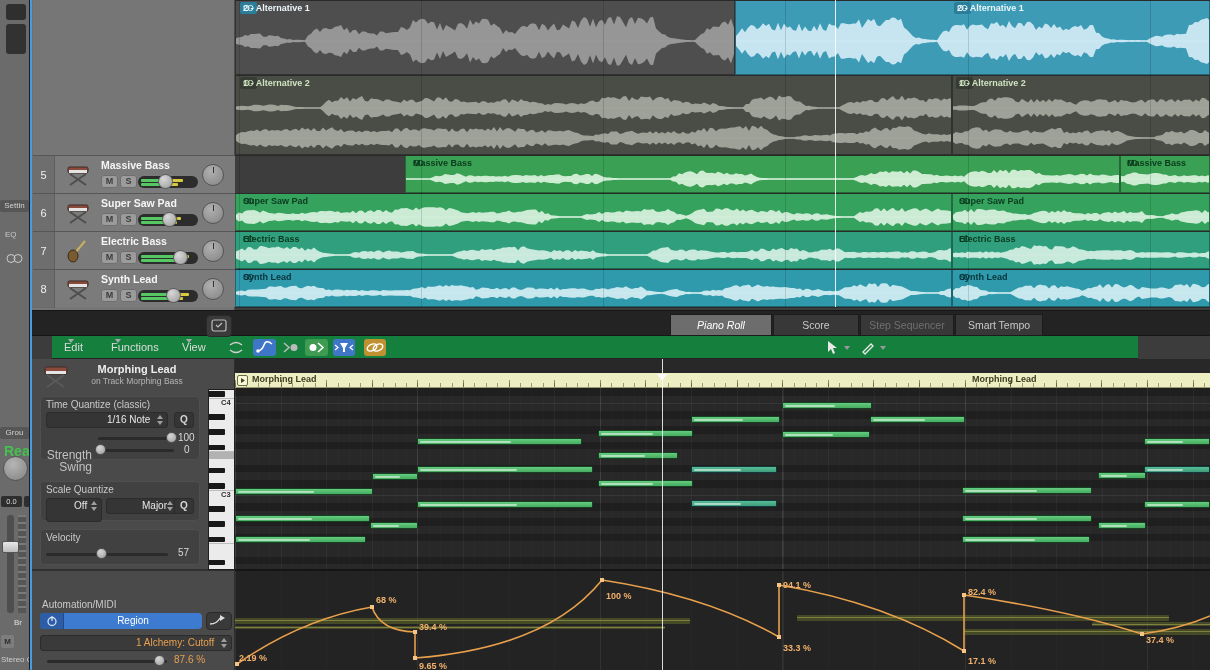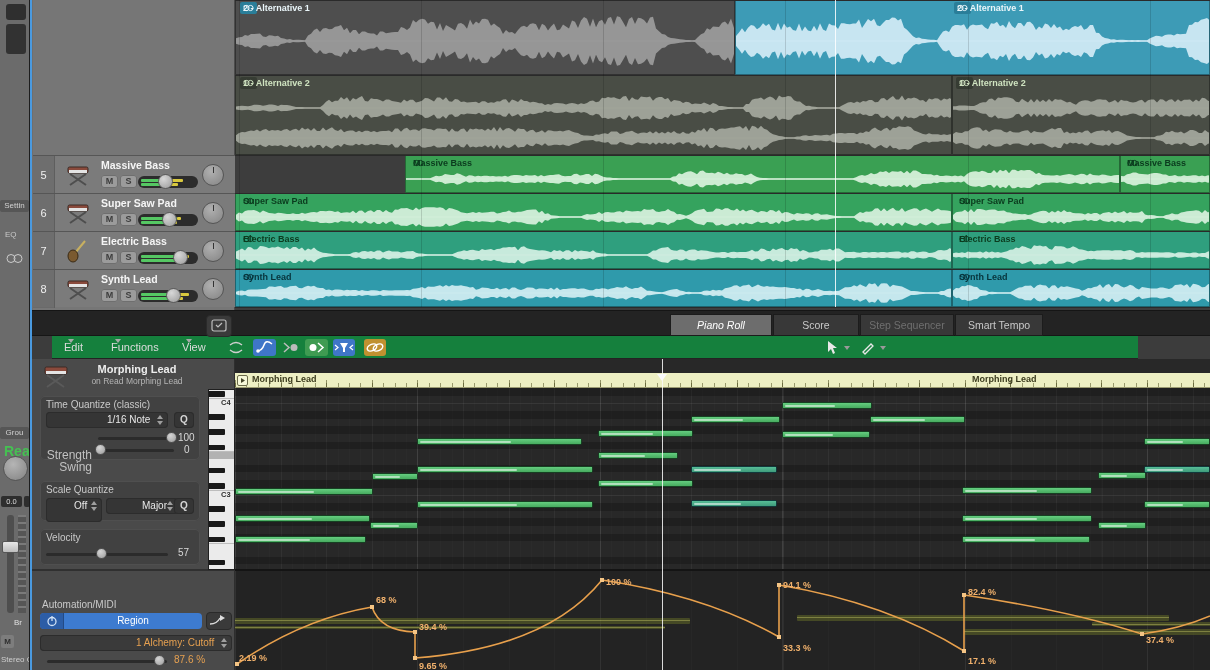--- a/index.html
+++ b/index.html
@@ -458,21 +458,21 @@
     </div>
   </div>
 
   <div id="inspector">
     <svg style="left:10px;top:4px;" width="28" height="26">
       <rect x="3" y="4" width="22" height="7" rx="1.5" fill="#8a4a3c" stroke="#3a2a24"></rect>
       <rect x="4" y="8" width="20" height="3" fill="#e4e4e4"></rect>
       <path d="M5,12 L22,24 M22,12 L5,24" stroke="#5a5a5a" stroke-width="2"></path>
     </svg>
     <div class="txt" style="left:40px;top:4px;width:130px;text-align:center;font-size:11px;font-weight:bold;color:#ececec;">Morphing Lead</div>
-    <div class="txt" style="left:40px;top:17px;width:130px;text-align:center;font-size:8.5px;color:#b5b5b5;">on Read Morphing Lead</div>
+    <div class="txt" style="left:40px;top:17px;width:130px;text-align:center;font-size:8.5px;color:#b5b5b5;">on Track Morphing Bass</div>
 
     <div class="ibox" style="top:37px;height:64px;">
       <div class="ititle txt">Time Quantize (classic)</div>
       <div class="idrop" style="left:6px;top:16px;width:122px;height:16px;">
         <span>1/16 Note</span>
         <span class="updown">
               <b></b>
               <i></i>
             </span>
       </div>
@@ -686,21 +686,21 @@
           </svg>
     <div class="ghost" style="left: 0px; top: 47px; width: 455px; height: 6px;"></div>
           <div class="ghost" style="left: 0px; top: 55px; width: 430px; height: 3px;"></div>
           <div class="ghost" style="left: 562px; top: 44px; width: 372px; height: 6px;"></div>
           <div class="ghost" style="left: 729px; top: 58px; width: 248px; height: 6px;"></div>
           <div class="ghost" style="left: 857px; top: 51px; width: 122px; height: 4px;"></div>
           <div class="alabel txt" style="left: 4px; top: 82px;">2.19 %</div>
           <div class="alabel txt" style="left: 141px; top: 24px;">68 %</div>
           <div class="alabel txt" style="left: 184px; top: 51px;">39.4 %</div>
           <div class="alabel txt" style="left: 184px; top: 90px;">9.65 %</div>
-          <div class="alabel txt" style="left: 371px; top: 6px;">100 %</div>
+          <div class="alabel txt" style="left: 371px; top: 20px;">100 %</div>
           <div class="alabel txt" style="left: 548px; top: 9px;">94.1 %</div>
           <div class="alabel txt" style="left: 548px; top: 72px;">33.3 %</div>
           <div class="alabel txt" style="left: 733px; top: 16px;">82.4 %</div>
           <div class="alabel txt" style="left: 733px; top: 85px;">17.1 %</div>
           <div class="alabel txt" style="left: 911px; top: 64px;">37.4 %</div>
         </div>
     <div id="roll-playhead" style="left: 427px;"></div>
     <div id="ph-tri" style="left: 422px;"></div>
   </div>
 </div>

